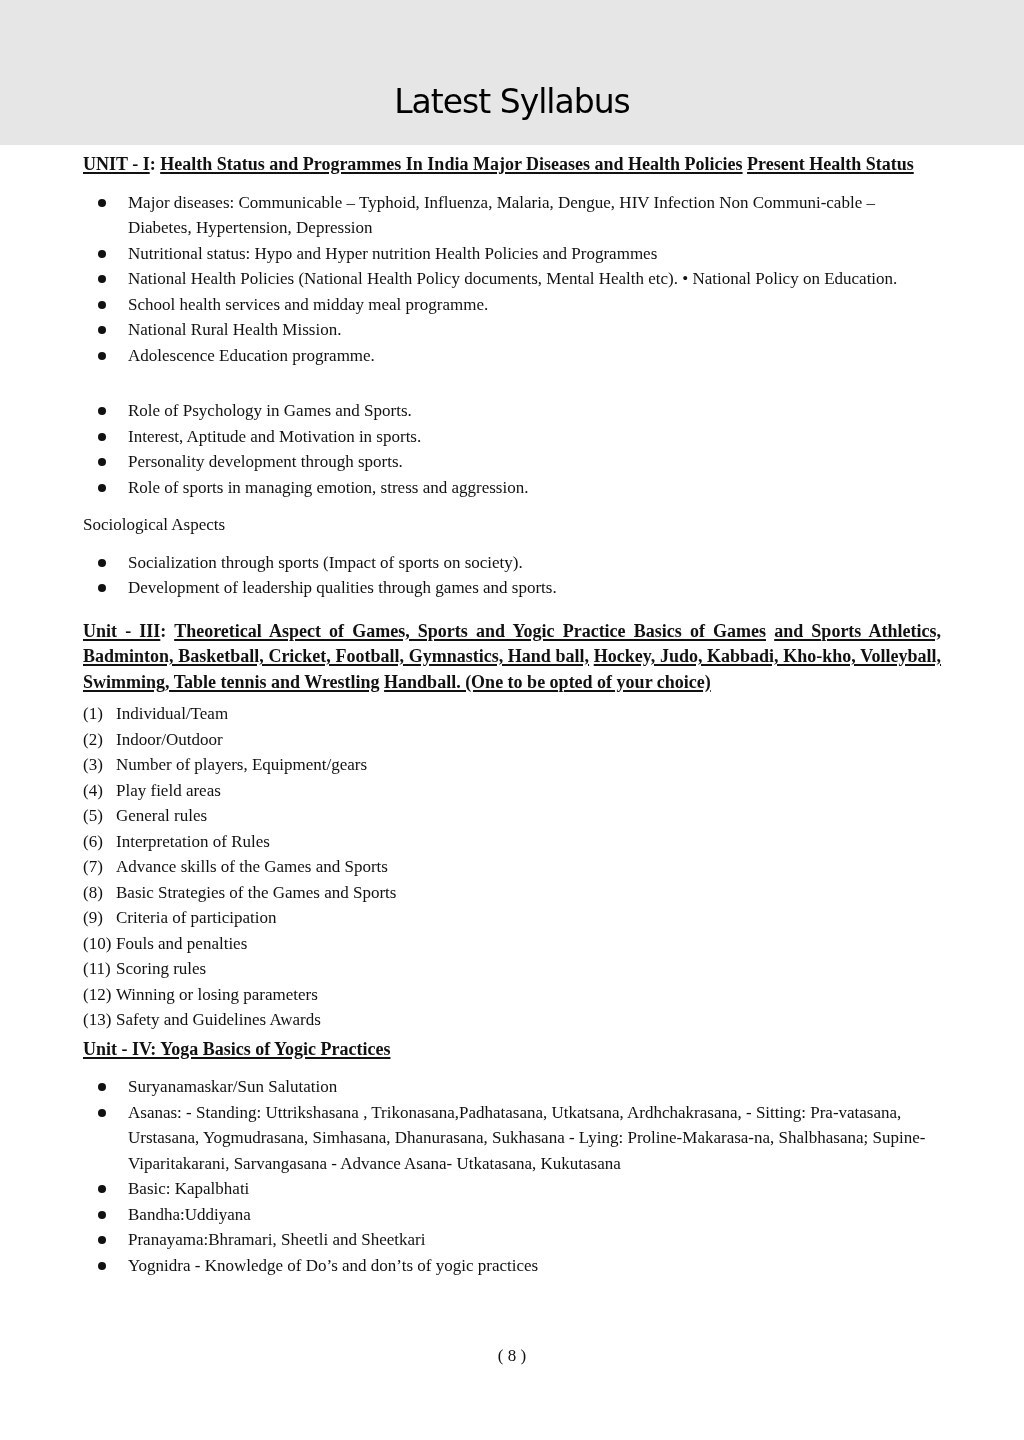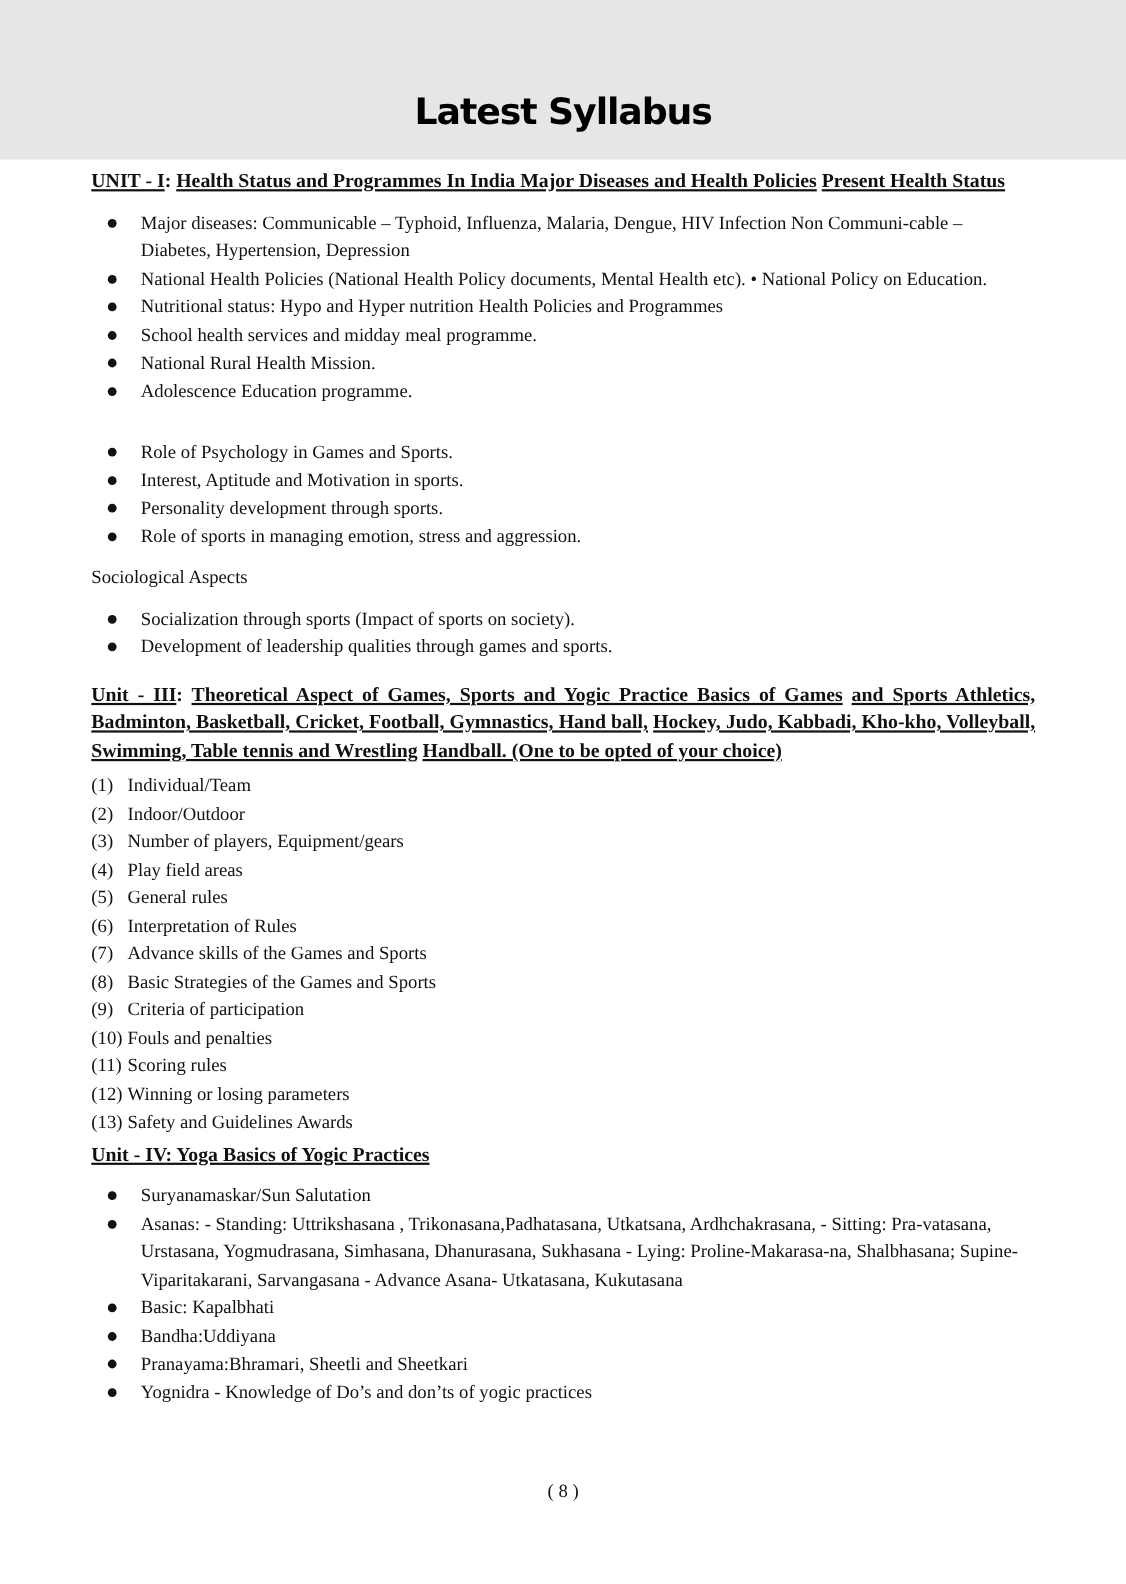--- a/index.html
+++ b/index.html
@@ -5,21 +5,21 @@
   html, body { margin: 0; padding: 0; }
   body {
     width: 1024px; height: 1440px; background: #ffffff; position: relative; overflow: hidden;
     font-family: "Liberation Serif", "DejaVu Serif", serif; color: #111;
   }
   .header-band {
     position: absolute; left: 0; top: 0; width: 1024px; height: 145px; background: #e6e6e6;
   }
   .page-title {
     position: absolute; left: 0; top: 82px; width: 1024px; text-align: center;
-    font-family: "DejaVu Sans", "Liberation Sans", sans-serif; font-weight: bold;
+    font-family: "DejaVu Sans", "Liberation Sans", sans-serif; font-weight: normal;
     font-size: 33px; letter-spacing: -1px; color: #000;
   }
   .content {
     position: absolute; left: 83px; top: 152px; width: 858px;
     font-size: 17px; line-height: 25.5px;
   }
   .unit-head {
     font-weight: bold; font-size: 18px; line-height: 25.5px; text-align: justify;
     margin: 0 0 3px 0;
   }
@@ -46,22 +46,22 @@
 
 <div class="content">
 
   <div class="unit-head">
     <u>UNIT - I</u><span>: </span>
     <u>Health Status and Programmes In India Major Diseases and Health Policies</u>
     <u>Present Health Status</u>
   </div>
   <ul class="bullets">
     <li><span class="bullet"></span><span>Major diseases: Communicable – Typhoid, Influenza, Malaria, Dengue, HIV Infection Non Communi-cable – Diabetes, Hypertension, Depression</span></li>
+    <li><span class="bullet"></span><span>Nutritional status: Hypo and Hyper nutrition Health Policies and Programmes</span></li>
     <li><span class="bullet"></span><span>National Health Policies (National Health Policy documents, Mental Health etc). • National Policy on Education.</span></li>
-    <li><span class="bullet"></span><span>Nutritional status: Hypo and Hyper nutrition Health Policies and Programmes</span></li>
     <li><span class="bullet"></span><span>School health services and midday meal programme.</span></li>
     <li><span class="bullet"></span><span>National Rural Health Mission.</span></li>
     <li><span class="bullet"></span><span>Adolescence Education programme.</span></li>
   </ul>
   <div class="sec-gap"></div>
 
   <ul class="bullets">
     <li><span class="bullet"></span><span>Role of Psychology in Games and Sports.</span></li>
     <li><span class="bullet"></span><span>Interest, Aptitude and Motivation in sports.</span></li>
     <li><span class="bullet"></span><span>Personality development through sports.</span></li>

